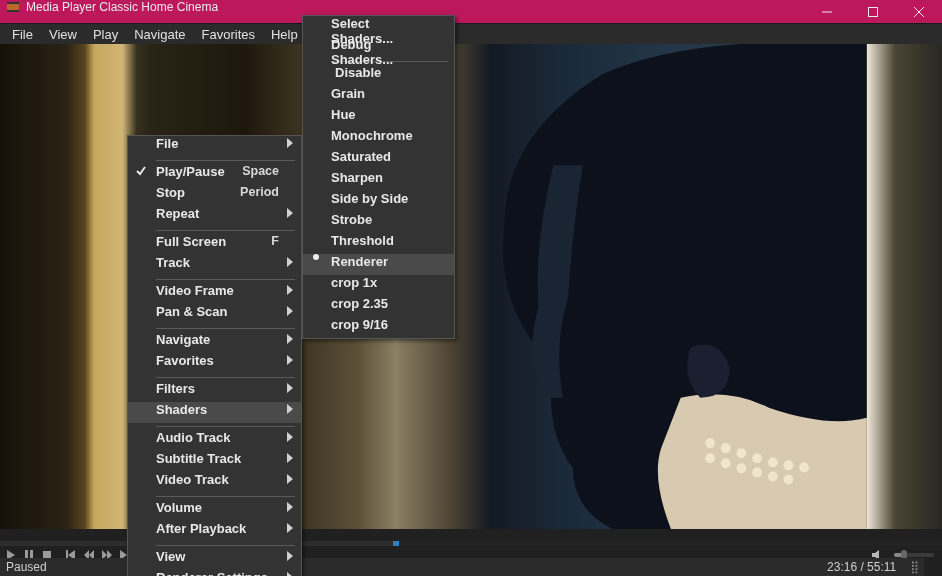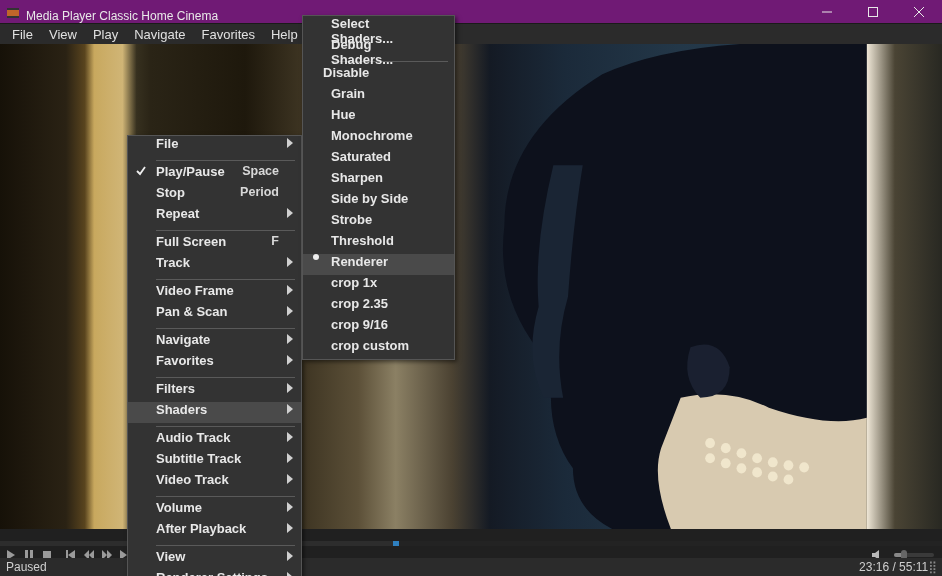--- a/index.html
+++ b/index.html
@@ -1,19 +1,19 @@
 <!DOCTYPE html>
 <html><head>
 <meta charset="utf-8">
 <style>
 * { margin:0; padding:0; box-sizing:border-box; font-family:"Segoe UI",Arial,sans-serif; -webkit-font-smoothing:antialiased; }
 body { width:942px; height:576px; background:#202020; color:#e8e8e8; font-size:13px; overflow:hidden; position:relative; }
 
 
-.title-bar { height:23px; background:#701a75; display:flex; align-items:flex-end; padding-left:6px; }
+.title-bar { height:23px; background:#be185d; display:flex; align-items:flex-start; padding-left:6px; }
 .title-icon { margin-right:6px; }
 .title-text { font-size:12px; color:#e8e8e8; }
 .win-ctrls { margin-left:auto; display:flex; height:23px; }
 .win-btn { width:46px; display:flex; align-items:center; justify-content:center; color:#e8e8e8; }
 
 
 .menu-bar { height:21px; background:#2b2b2b; display:flex; align-items:center; padding-left:4px; border-top:1px solid #1a1a1a; }
 .menu-item { padding:2px 8px; font-size:13px; color:#e0e0e0; }
 
 
@@ -28,27 +28,27 @@
 .timeline-mark { position:absolute; top:0; bottom:0; width:6px; background:#2f80c0; }
 
 .ctrl-bar { position:absolute; bottom:12px; left:0; right:0; height:18px; display:flex; align-items:center; padding-left:4px; }
 .ctrl-btn { width:14px; height:14px; margin-right:4px; display:flex; align-items:center; justify-content:center; color:#b0b0b0; }
 .spacer{flex:1;}
 .vol-track{ width:40px; height:4px; background:#3a3a3a; border-radius:2px; margin:0 8px 0 6px; position:relative; }
 .vol-fill{ position:absolute; left:0; top:0; bottom:0; background:#888; border-radius:2px; }
 .vol-thumb{ position:absolute; left:22%; top:-3px; width:6px; height:10px; background:#666; border-radius:3px; }
 
 
-.status-bar { position:absolute; bottom:0; left:0; right:0; height:18px; background:#2b2b2b; display:flex; align-items:center; padding:0 6px; font-size:12px; color:#cfcfcf; }
-.status-right { margin-left:auto; display:flex; align-items:center; }
+.status-bar { position:absolute; bottom:0; left:0; right:18px; height:18px; background:#2b2b2b; display:flex; align-items:center; padding:0 6px; font-size:12px; color:#cfcfcf; }
+.status-right { margin-left:auto; display:flex; align-items:center; gap:14px; }
 
 
 .ctx { position:absolute; background:#333333; border:1px solid #555; box-shadow:2px 2px 4px rgba(0,0,0,.5); }
 .ctx-row { height:21px; display:flex; align-items:flex-start; padding-left:28px; padding-right:22px; font-size:13px; color:#e8e8e8; position:relative;font-weight:bold; }
-.ctx-row.indent { padding-left:20px; }
+.ctx-row.indent { padding-left:32px; }
 .ctx-row.hl { background:#4a4a4a; }
 .ctx-sep { height:1px; background:#5a5a5a; margin:3px 6px 3px 28px; }
 .ctx-arrow { position:absolute; right:6px; }
 .ctx-accel { position:absolute; right:22px; color:#d8d8d8; font-size:12.5px; }
 .ctx-check { position:absolute; left:8px; }
 .ctx-dot { position:absolute; left:10px; width:6px; height:6px; background:#eee; border-radius:50%; }
 </style>
 </head>
 <body>
 
@@ -364,16 +364,13 @@
     </div>
     <div class="ctx-row">
       <span>crop 1x</span>
     </div>
     <div class="ctx-row">
       <span>crop 2.35</span>
     </div>
     <div class="ctx-row">
       <span>crop 9/16</span>
     </div>
-    <div class="ctx-row">
-      <span>crop custom</span>
-    </div>
   </div>
 
 </body></html>

